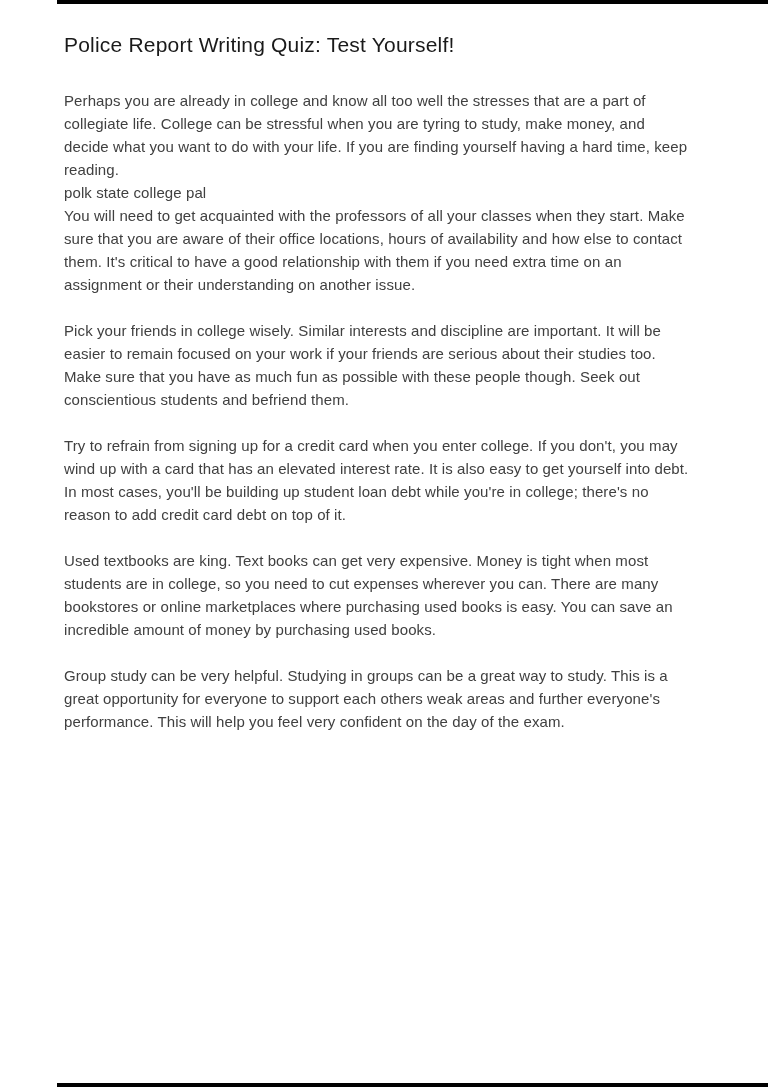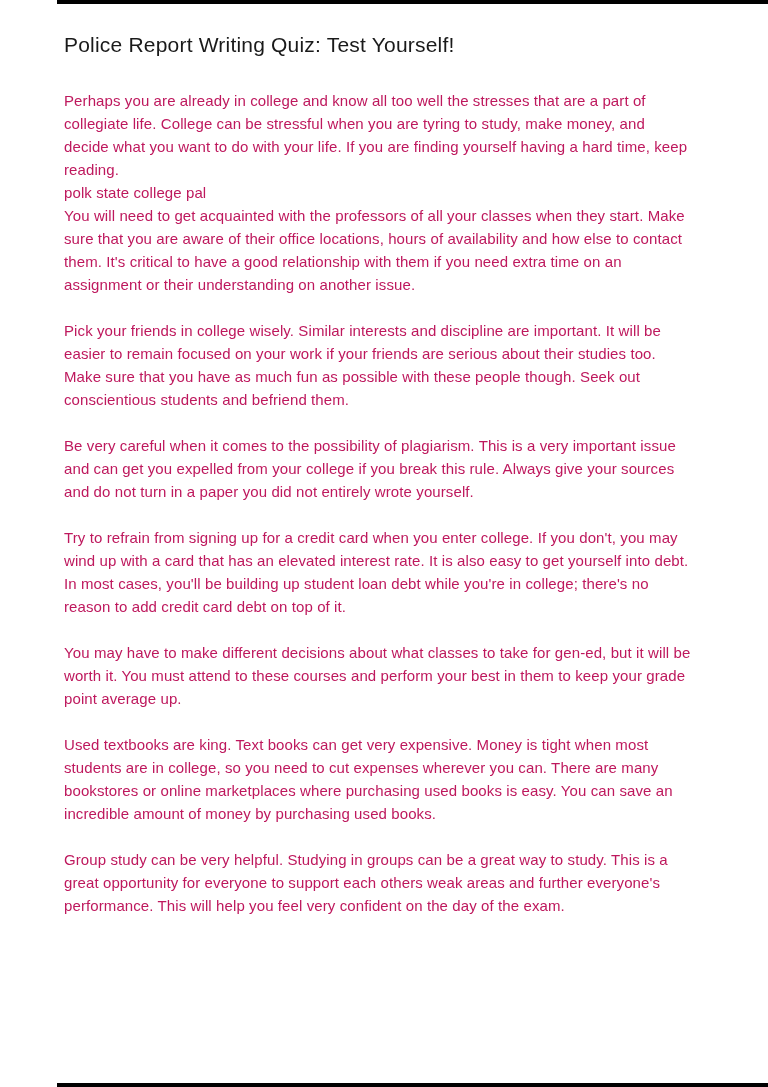--- a/index.html
+++ b/index.html
@@ -35,21 +35,21 @@
     font-weight: 400;
     line-height: 24px;
     letter-spacing: 0.2px;
     color: #1a1a1a;
     margin: 0 0 32px 0;
   }
   .para {
     font-size: 15px;
     line-height: 23px;
     letter-spacing: 0.1px;
-    color: #be185d;
+    color: #404040;
     margin: 0 0 23px 0;
     white-space: pre-line;
   }
 </style>
 </head>
 <body>
 
 <div class="page">
   <div class="edge-line top"></div>
 
@@ -62,30 +62,24 @@
 reading.
 polk state college pal
 You will need to get acquainted with the professors of all your classes when they start. Make
 sure that you are aware of their office locations, hours of availability and how else to contact
 them. It's critical to have a good relationship with them if you need extra time on an
 assignment or their understanding on another issue.</p>
     <p class="para">Pick your friends in college wisely. Similar interests and discipline are important. It will be
 easier to remain focused on your work if your friends are serious about their studies too.
 Make sure that you have as much fun as possible with these people though. Seek out
 conscientious students and befriend them.</p>
-    <p class="para">Be very careful when it comes to the possibility of plagiarism. This is a very important issue
-and can get you expelled from your college if you break this rule. Always give your sources
-and do not turn in a paper you did not entirely wrote yourself.</p>
     <p class="para">Try to refrain from signing up for a credit card when you enter college. If you don't, you may
 wind up with a card that has an elevated interest rate. It is also easy to get yourself into debt.
 In most cases, you'll be building up student loan debt while you're in college; there's no
 reason to add credit card debt on top of it.</p>
-    <p class="para">You may have to make different decisions about what classes to take for gen-ed, but it will be
-worth it. You must attend to these courses and perform your best in them to keep your grade
-point average up.</p>
     <p class="para">Used textbooks are king. Text books can get very expensive. Money is tight when most
 students are in college, so you need to cut expenses wherever you can. There are many
 bookstores or online marketplaces where purchasing used books is easy. You can save an
 incredible amount of money by purchasing used books.</p>
     <p class="para">Group study can be very helpful. Studying in groups can be a great way to study. This is a
 great opportunity for everyone to support each others weak areas and further everyone's
 performance. This will help you feel very confident on the day of the exam.</p>
   </div>
 
   <div class="edge-line bottom"></div>

